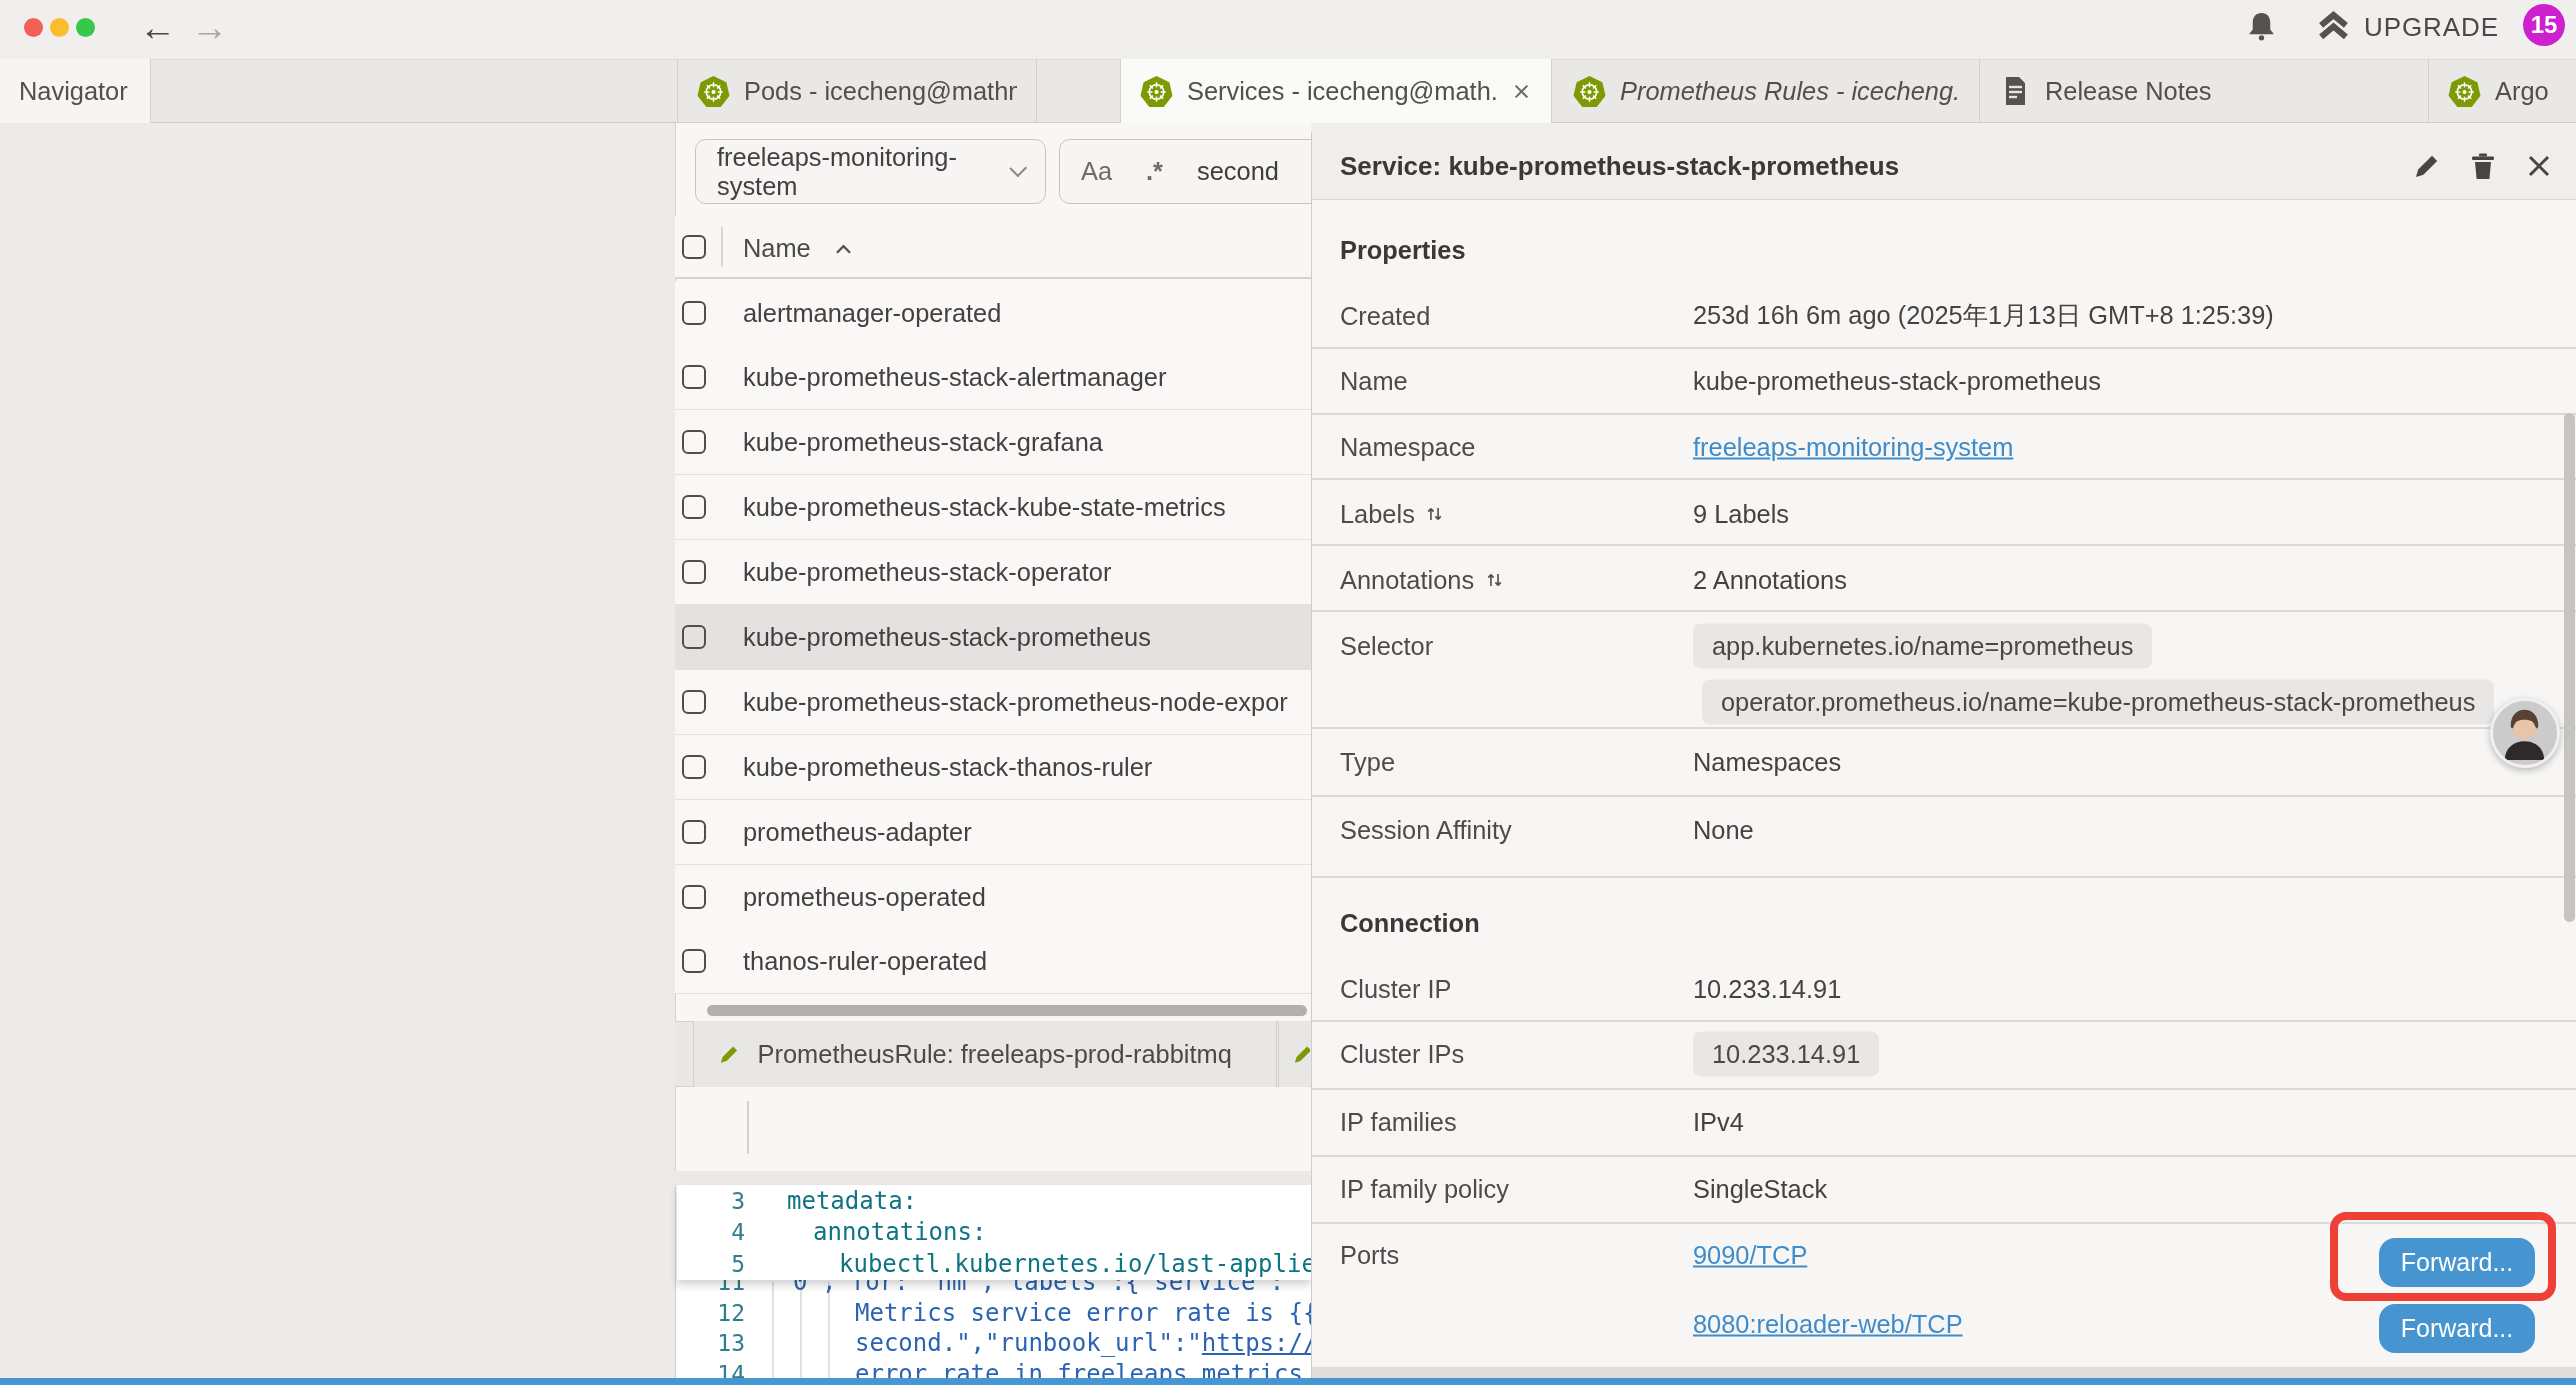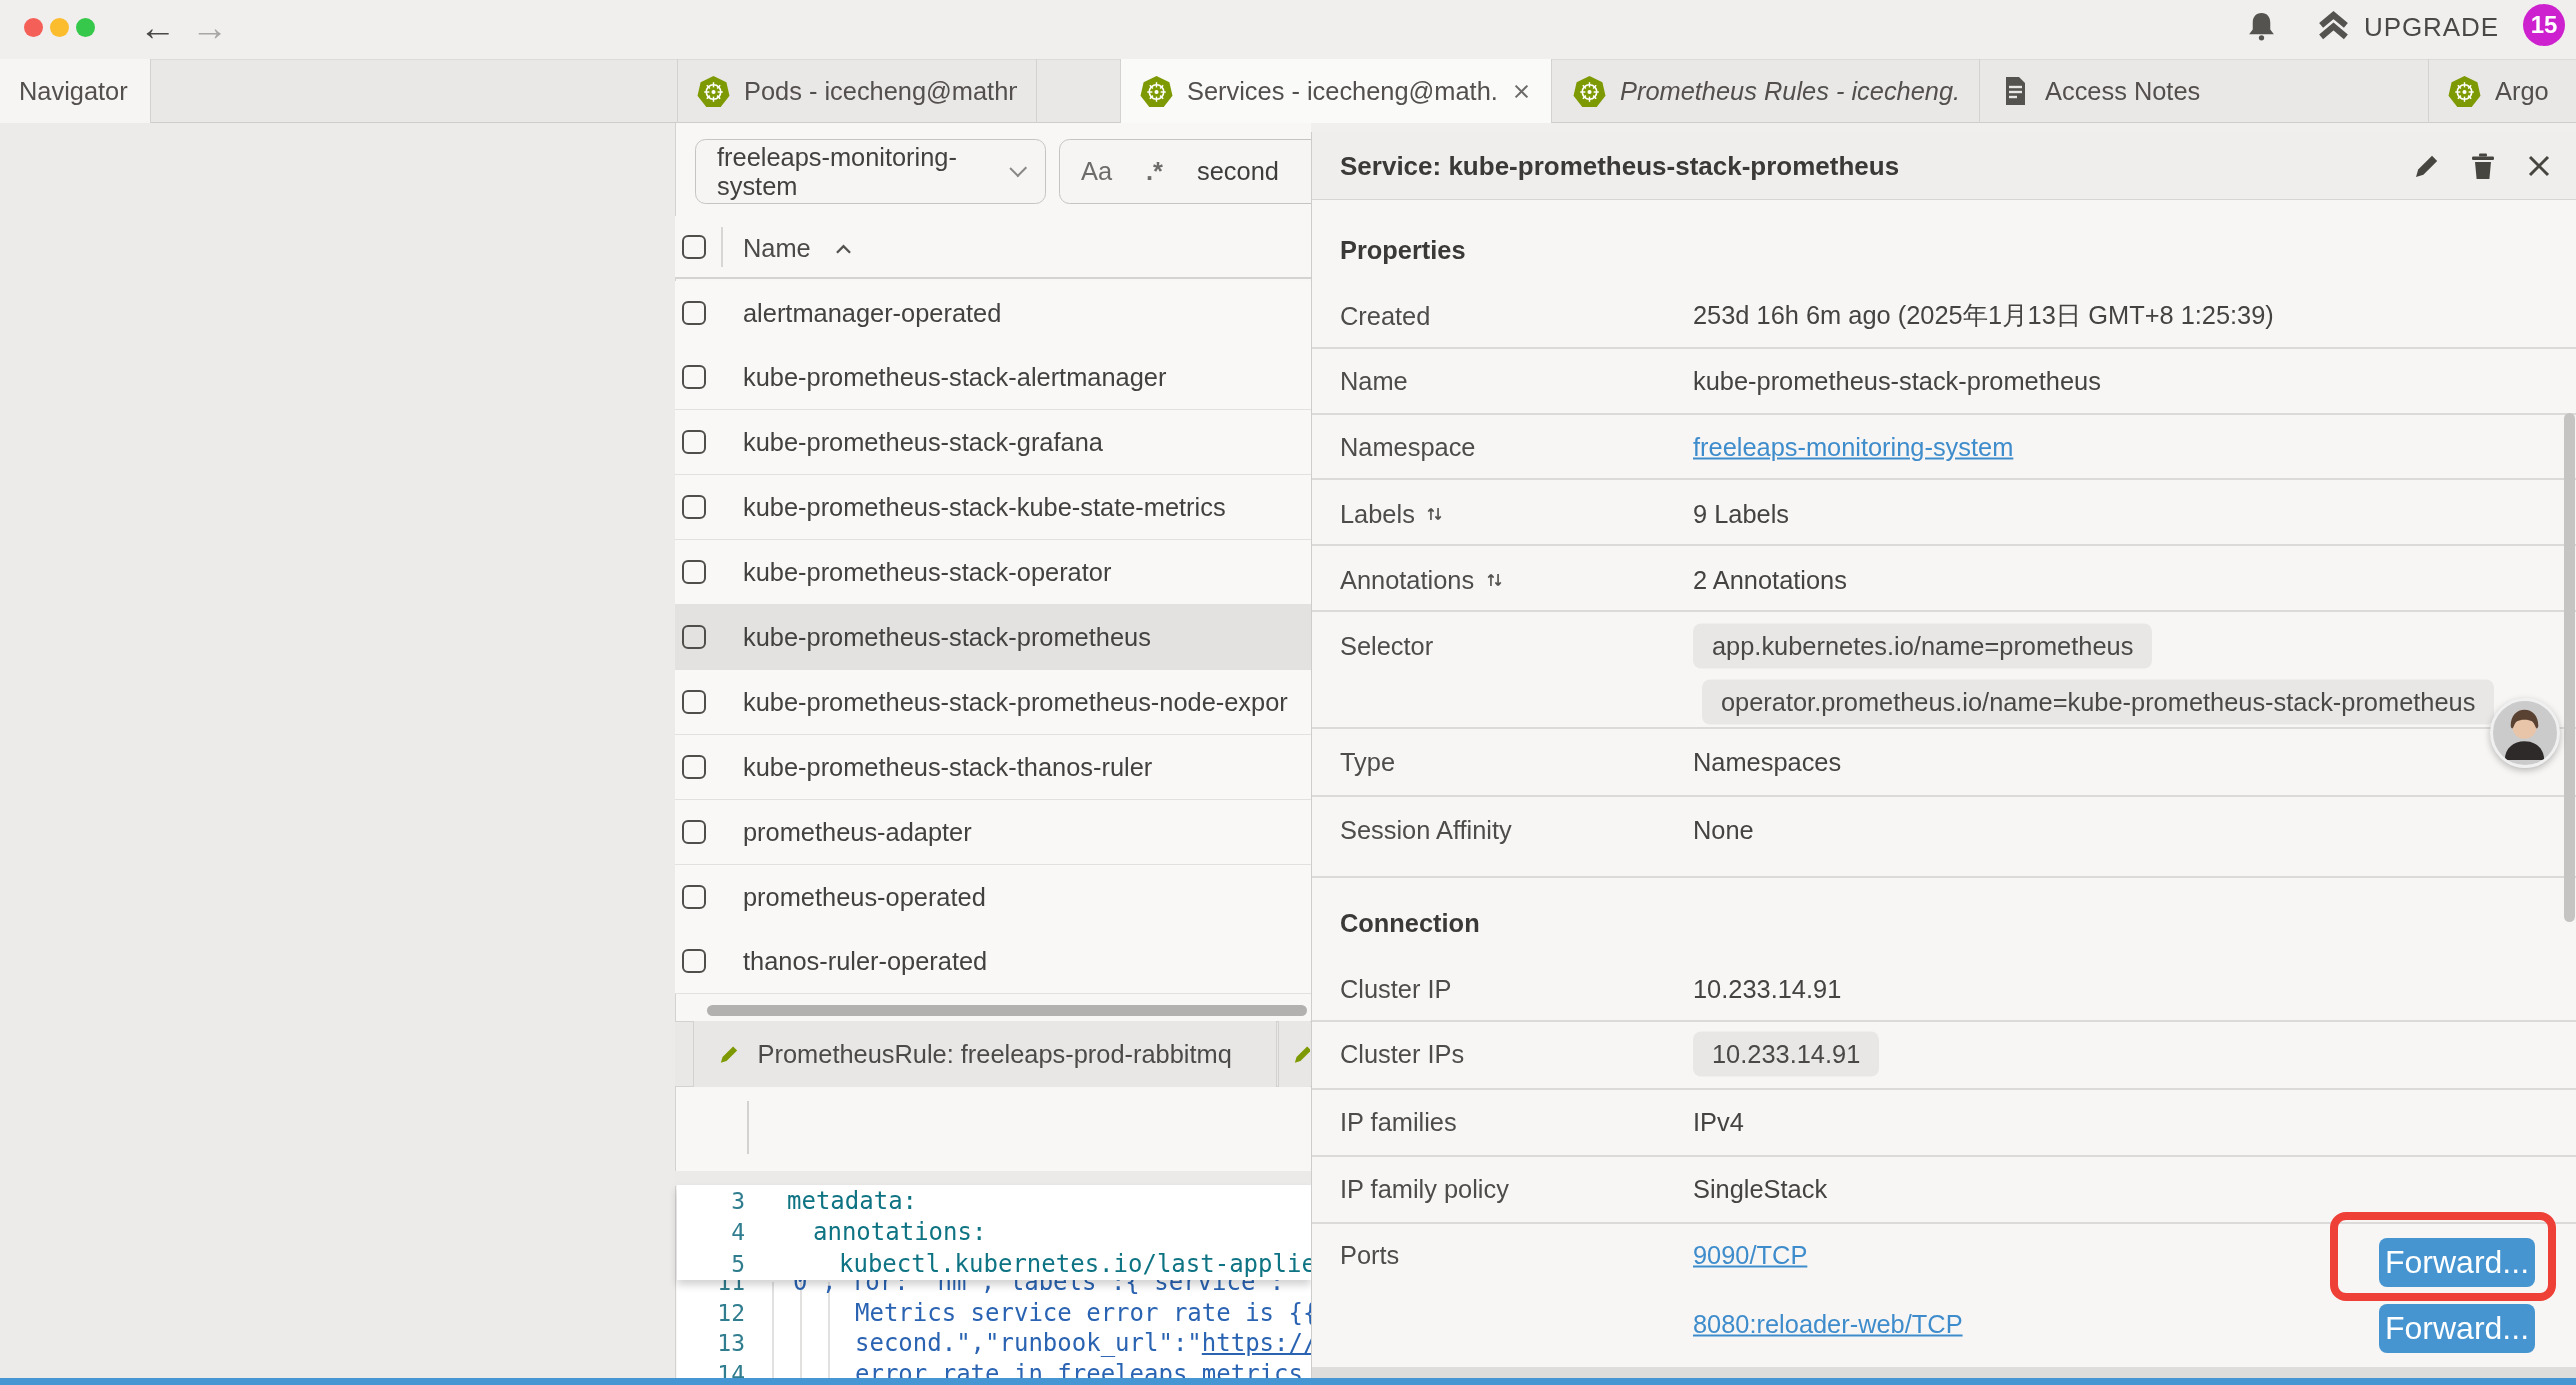--- a/index.html
+++ b/index.html
@@ -78,22 +78,22 @@
   #phead{position:absolute;left:0;top:0;width:1265px;height:68px;background:#f0eeed;border-bottom:1.8px solid #d8d6d5;box-sizing:border-box}
   .ptitle{position:absolute;left:28px;top:34px;transform:translateY(-50%);font-size:26px;font-weight:bold;color:#3b3937;white-space:nowrap}
   .hicon{position:absolute;top:18.4px;width:32px;height:32px;color:#474540;cursor:pointer}
   .sheading{position:absolute;left:28px;transform:translateY(-50%);font-size:25.4px;font-weight:bold;color:#3b3937}
   .dlab{position:absolute;left:28px;transform:translateY(-50%);font-size:25.4px;color:#4e4c4a;display:flex;align-items:center;gap:10.5px;white-space:nowrap}
   .dval{position:absolute;left:381px;transform:translateY(-50%);font-size:25.4px;color:#454341;white-space:nowrap}
   .dsep{position:absolute;left:0;width:1265px;height:1.8px;background:#dcdad9}
   .link{color:#3e8ccb;text-decoration:underline}
   .chip{position:absolute;transform:translateY(-50%);background:#e9e7e6;border-radius:8px;
         padding:8px 19px;font-size:25.4px;color:#4a4846;white-space:nowrap}
-  .fwdbtn{position:absolute;left:1067px;width:156px;height:49px;background:#4695d1;border:none;border-radius:8px;
-          color:#fff;font-size:32px;font-family:"Liberation Sans",sans-serif;display:flex;align-items:center;justify-content:center;cursor:pointer}
+  .fwdbtn{position:absolute;left:1067px;width:156px;height:49px;background:#4695d1;border:none;border-radius:16px;
+          color:#fff;font-size:25px;font-family:"Liberation Sans",sans-serif;display:flex;align-items:center;justify-content:center;cursor:pointer}
   #redbox{position:absolute;left:1018px;top:1080px;width:226px;height:89px;border:8px solid #ee4037;border-radius:16px;box-sizing:border-box;z-index:6}
   #avatar{position:absolute;left:1178px;top:566px;width:70px;height:70px;border-radius:50%;background:#cbcbcb;
           border:3.5px solid #f0f0f0;box-shadow:0 2.6px 7px rgba(0,0,0,.25);box-sizing:border-box;overflow:hidden}
 
   #bluestrip{position:absolute;left:0;top:1378px;width:2576px;height:7px;background:#4596d2;z-index:9}
   .icon{color:#55534f}
 </style>
 </head>
 <body>
 
@@ -256,21 +256,21 @@
   <div class="tab italic noborder" style="left:1554px;width:426px">
     <svg style="width:33px;height:33px;flex:none" viewBox="0 0 38 38" width="33" height="33">
         <use href="#s-k8s"></use>
       </svg>
     <span class="tlabel">Prometheus Rules - icecheng...</span>
   </div>
   <div class="tab noborder" style="left:1980px;width:449px">
     <svg class="icon" style="width:32px;height:32px;flex:none" viewBox="0 0 36 36" width="32" height="32">
         <use href="#s-doc"></use>
       </svg>
-    <span class="tlabel">Access Notes</span>
+    <span class="tlabel">Release Notes</span>
   </div>
   <div class="tab noborder" style="left:2429px;width:147px;border-right:none">
     <svg style="width:33px;height:33px;flex:none" viewBox="0 0 38 38" width="33" height="33">
         <use href="#s-k8s"></use>
       </svg>
     <span class="tlabel">Argo Se</span>
   </div>
 
   <div id="side"></div>
   <div class="selbox" style="left:14px;top:139px;width:577px">

